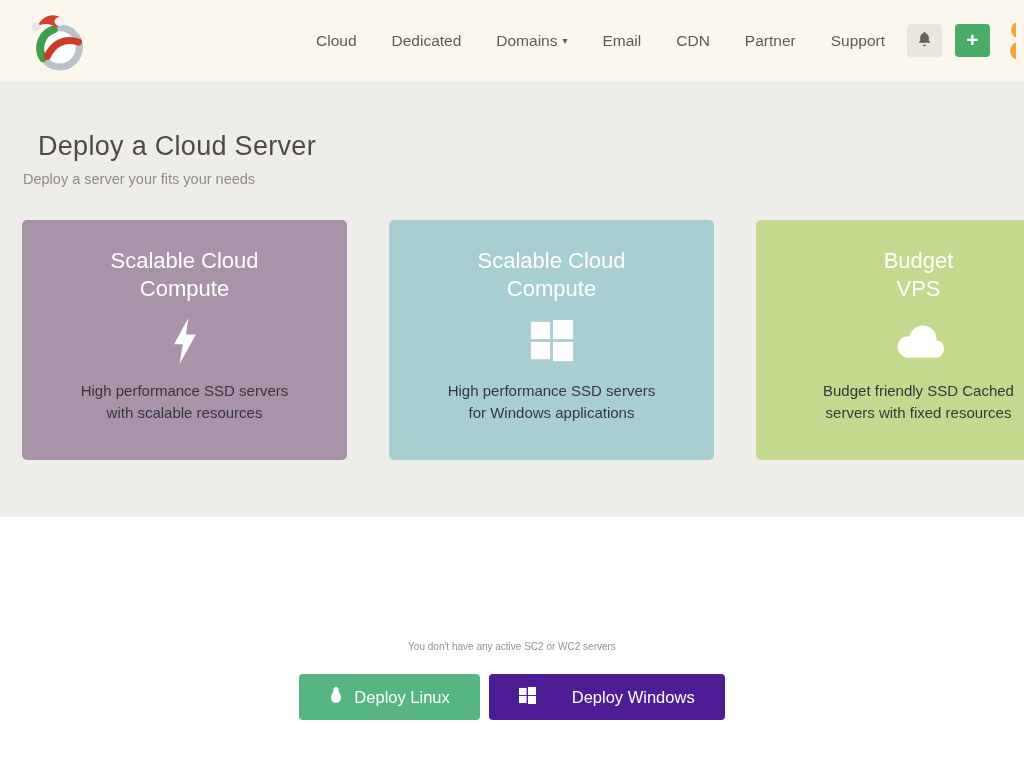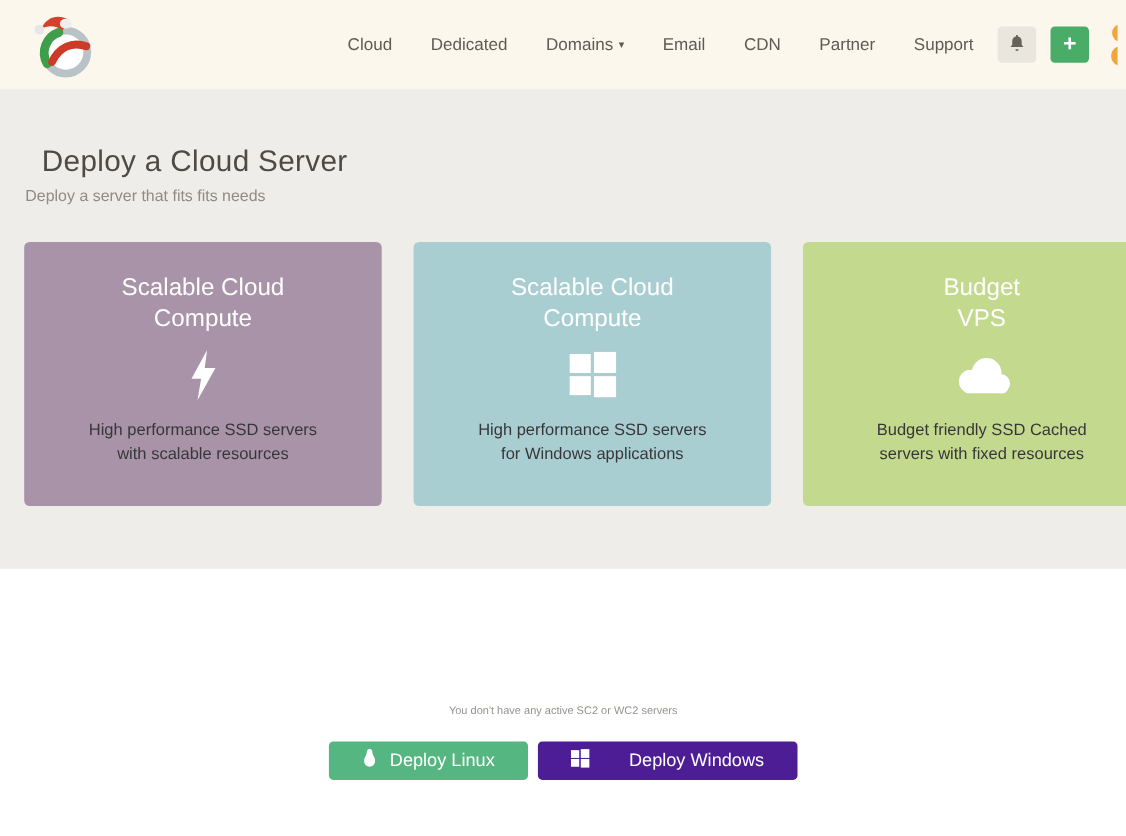--- a/index.html
+++ b/index.html
@@ -32,21 +32,21 @@
   .plus-btn {
     background:#49ad68; color:#fff; font-size:21px; font-weight:bold;
     margin-left:13px; font-family:inherit; line-height:1; padding-bottom:2px;
   }
   .partial-icon { width:12px; height:48px; margin-left:14px; overflow:hidden; cursor:pointer; }
 
   
   .hero { height:436px; background:#efedea; padding-top:50px; }
   .hero-title { font-size:27px; color:#4e4a46; font-weight:500; padding-left:38px; letter-spacing:.3px; }
   .hero-sub { font-size:14.5px; color:#8f8b85; padding-left:23px; margin-top:9px; }
-  .cards { display:flex; gap:29px; padding-left:22px; margin-top:33px; width:1024px; overflow:hidden; }
+  .cards { display:flex; gap:42px; padding-left:22px; margin-top:33px; width:1024px; overflow:hidden; }
   .card {
     width:325px; height:240px; border-radius:5px; flex-shrink:0;
     text-align:center; padding-top:27px; cursor:pointer;
   }
   .card-purple { background:#a893a8; }
   .card-teal   { background:#a9ced2; }
   .card-green  { background:#c3d98d; }
   .card-title {
     color:#ffffff; font-size:22px; line-height:1.25;
     white-space:pre-line; font-weight:500;
@@ -56,21 +56,21 @@
     font-size:15px; color:#37373a; line-height:1.45;
     white-space:pre-line; margin:0 auto;
   }
 
   
   .servers { padding-top:58px; }
   .servers-title { font-size:21px; font-weight:700; color:#433f3b; padding-left:23px; }
   .empty-msg { text-align:center; color:#96928e; font-size:10px; margin-top:66px; }
   .deploy-row { display:flex; justify-content:center; gap:9px; margin-top:22px; }
   .deploy-btn {
-    height:35px; border:none; border-radius:4px; color:#fff; font-size:16.5px;
+    height:46px; border:none; border-radius:4px; color:#fff; font-size:16.5px;
     display:flex; align-items:center; justify-content:center; gap:11px;
     padding:0 30px; cursor:pointer; font-family:inherit;
   }
   .btn-linux { background:#56b681; }
   .btn-windows { background:#4c1d95;gap:36px; }
 </style>
 </head>
 <body>
 
 <div class="header">
@@ -124,21 +124,21 @@
   <div class="partial-icon">
     <svg width="26" height="48" viewBox="0 0 26 48">
       <circle cx="15" cy="13" r="8" fill="#f0a63c"></circle>
       <circle cx="15" cy="34" r="9" fill="#f0a63c"></circle>
     </svg>
   </div>
 </div>
 
 <div class="hero">
   <div class="hero-title">Deploy a Cloud Server</div>
-  <div class="hero-sub">Deploy a server that fits fits needs</div>
+  <div class="hero-sub">Deploy a server your fits your needs</div>
 
   <div class="cards">
 
     <div class="card card-purple">
       <div class="card-title">Scalable Cloud
 Compute</div>
       <div class="card-icon">
         <svg viewBox="0 0 22 42" width="24" height="46">
           <path d="M14 0 L1 24 H9 L6 42 L21 15 H12 Z" fill="#ffffff"></path>
         </svg>

